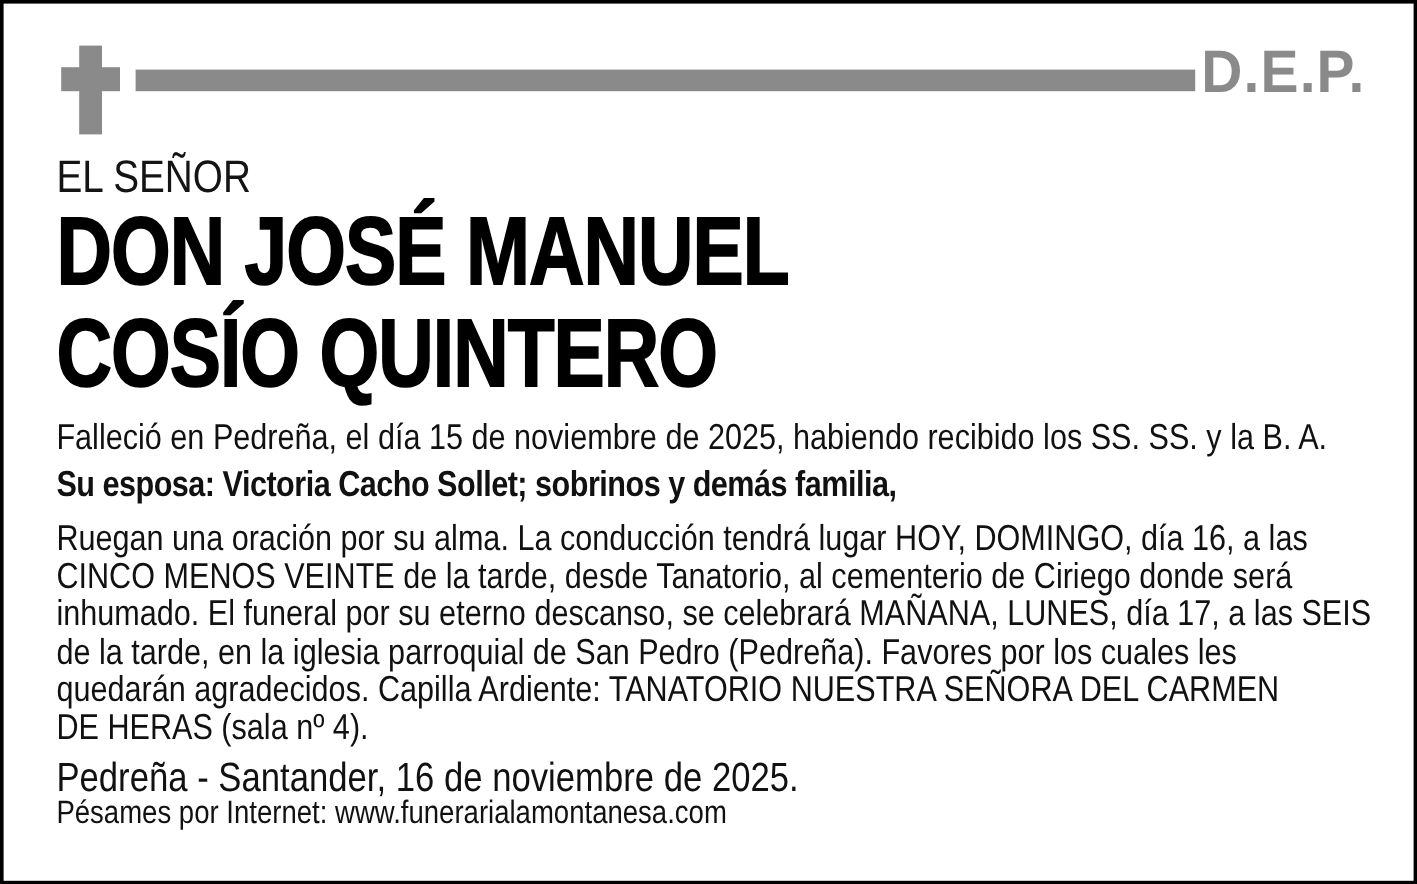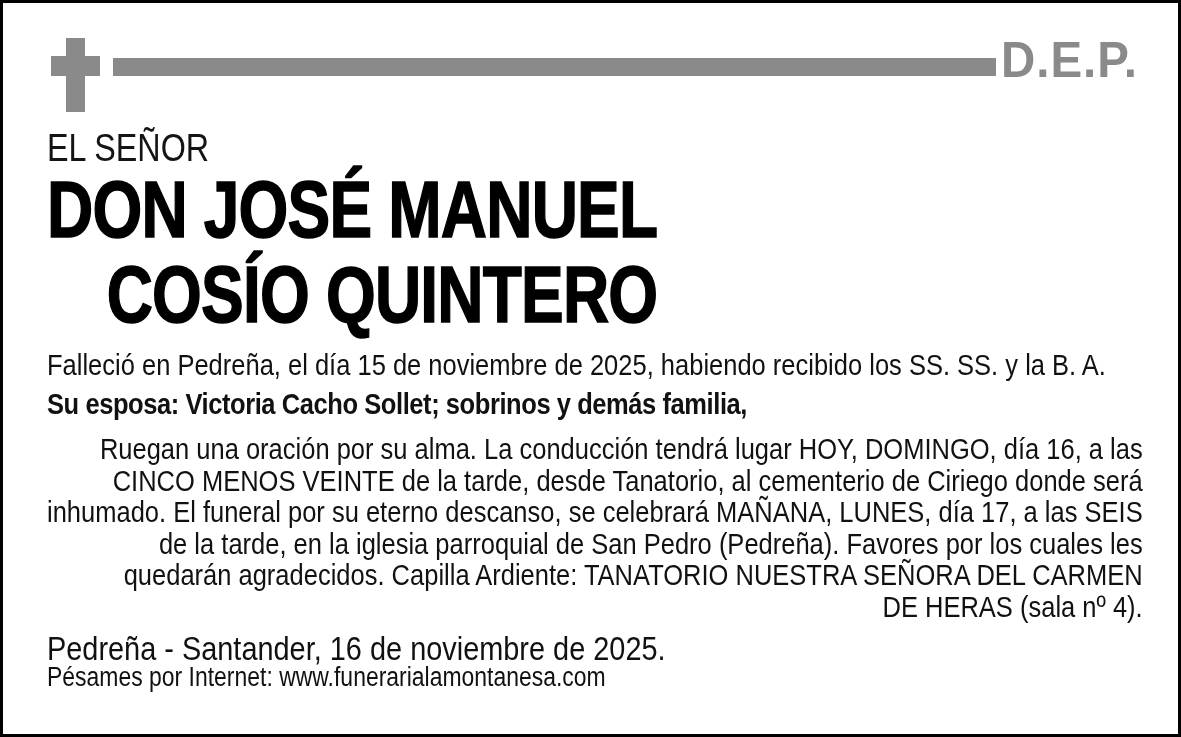--- a/index.html
+++ b/index.html
@@ -5,21 +5,20 @@
   html,body{margin:0;padding:0;background:#fff;}
   .page{
     position:relative;
     width:1181px;height:737px;
     box-sizing:border-box;
     border:3px solid #000;
     background:#fff;
     color:#111;
     font-family:"Liberation Sans",sans-serif;
     overflow:hidden;
-    text-align:right;
   }
   
   .cross{position:absolute;left:48px;top:35px;width:50px;height:74px;}
   .cross .bar-v{position:absolute;left:15px;top:0;width:19px;height:74px;background:var(--accent-gray,#8a8a8a);}
   .cross .bar-h{position:absolute;left:0;top:18px;width:49px;height:20px;background:var(--accent-gray,#8a8a8a);}
   .rule{position:absolute;left:110px;top:55px;width:883px;height:18px;background:var(--accent-gray,#8a8a8a);}
   .dep{
     position:absolute;left:998px;top:32px;
     font-size:50px;font-weight:700;line-height:1;
     color:var(--accent-gray,#8a8a8a);

